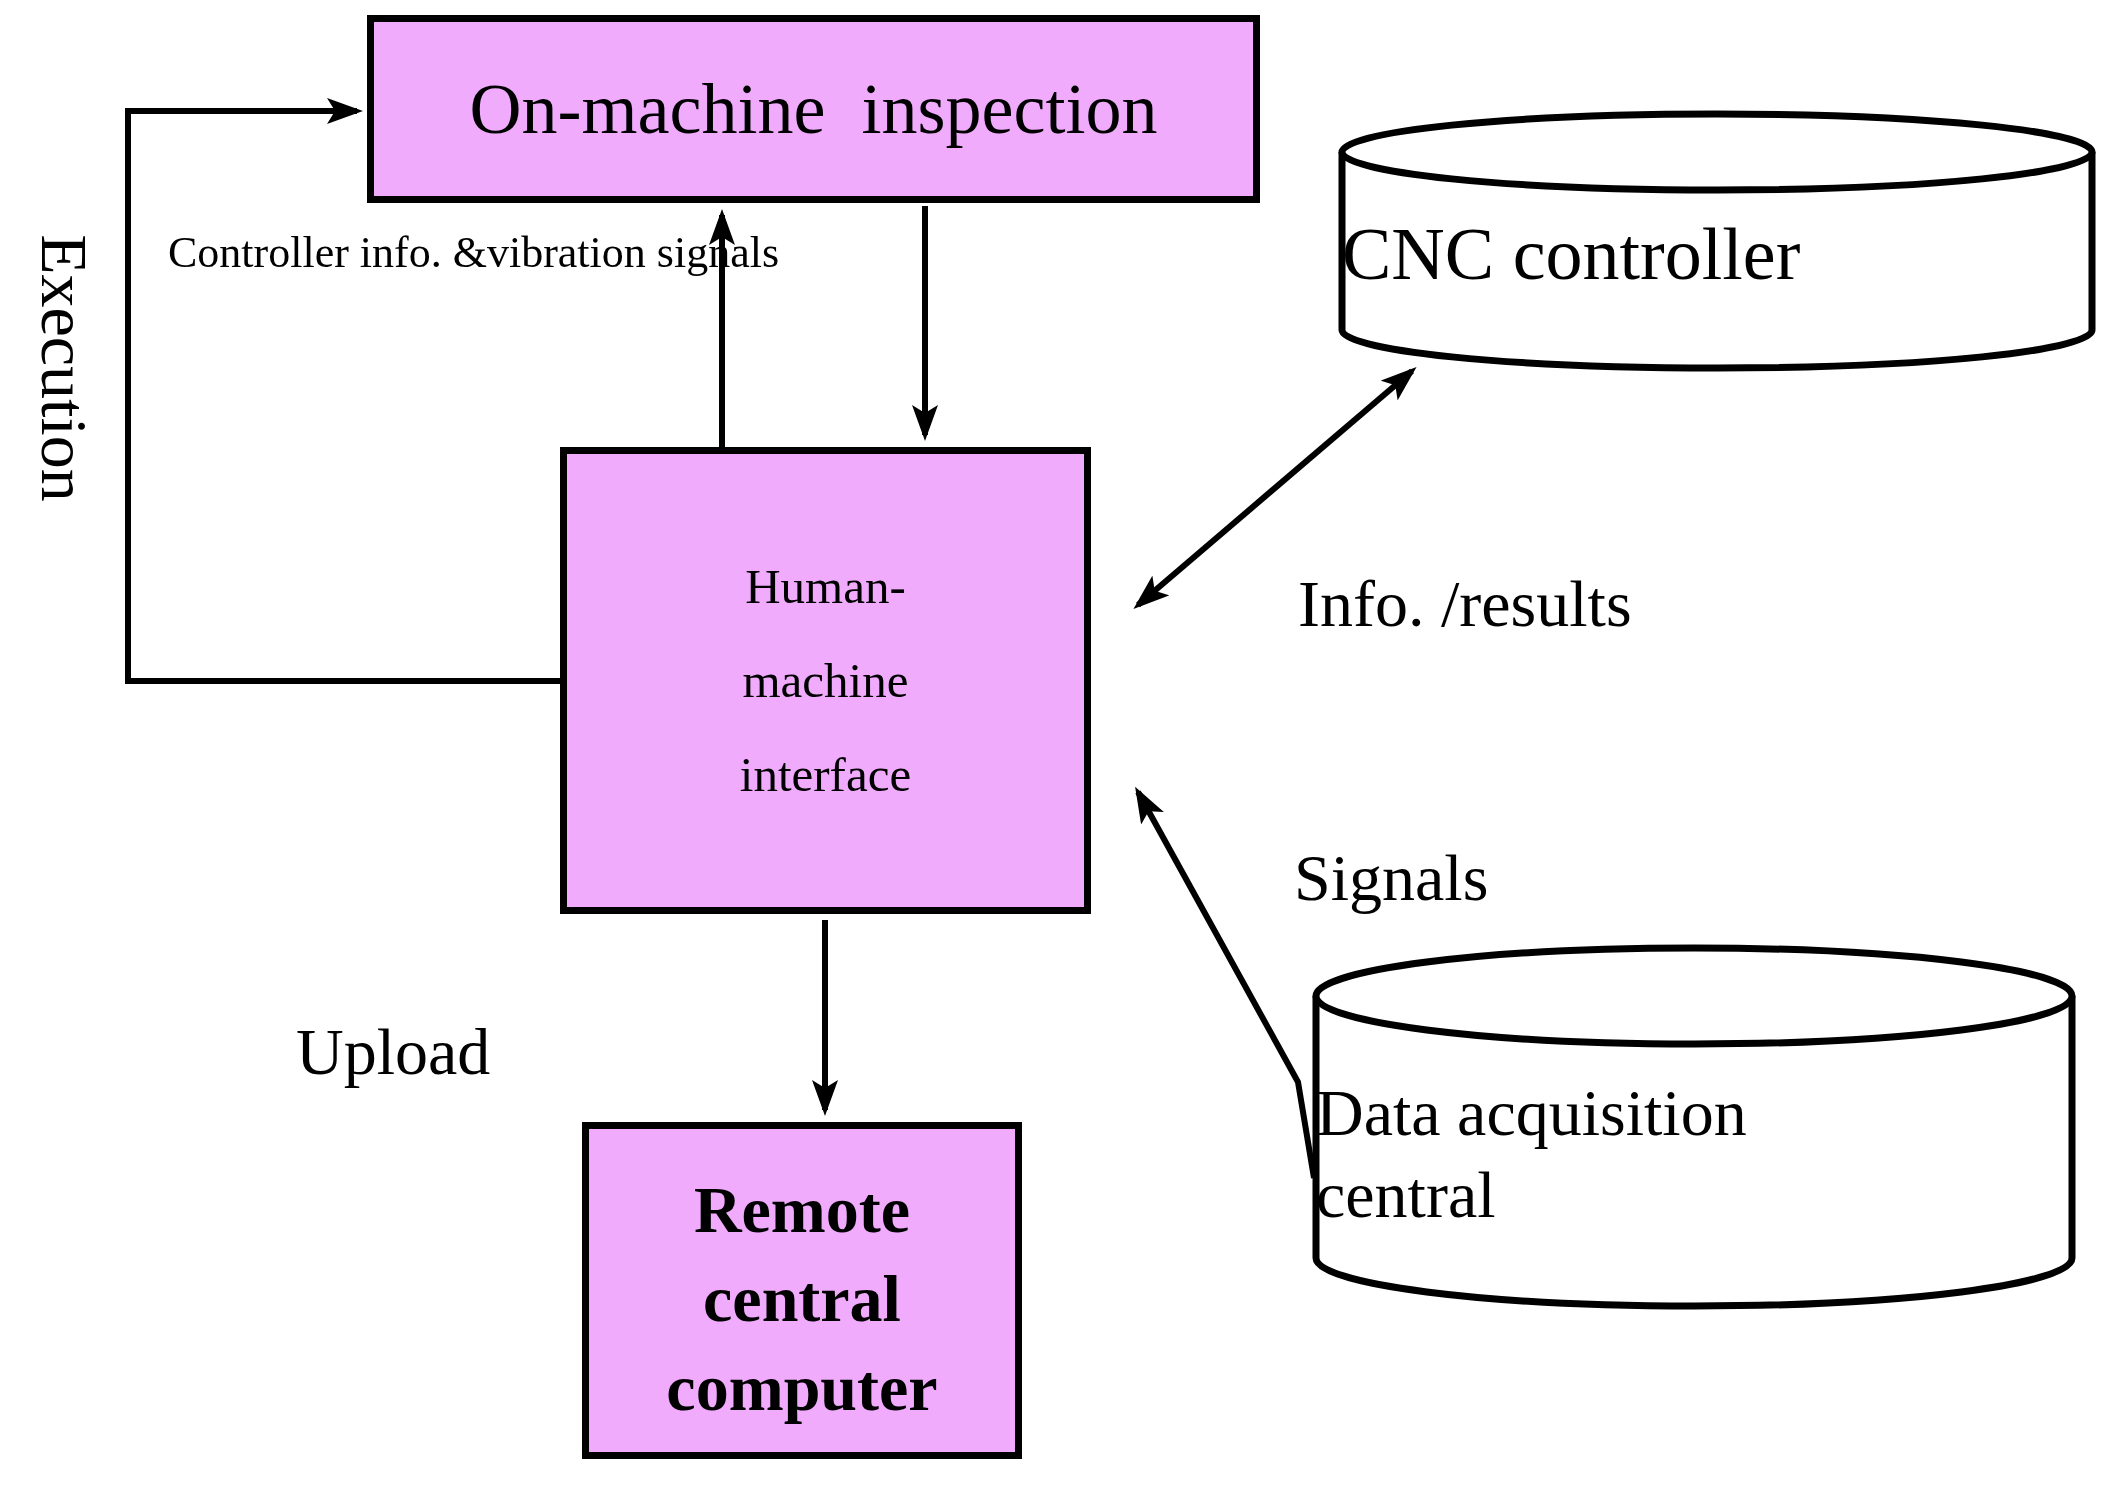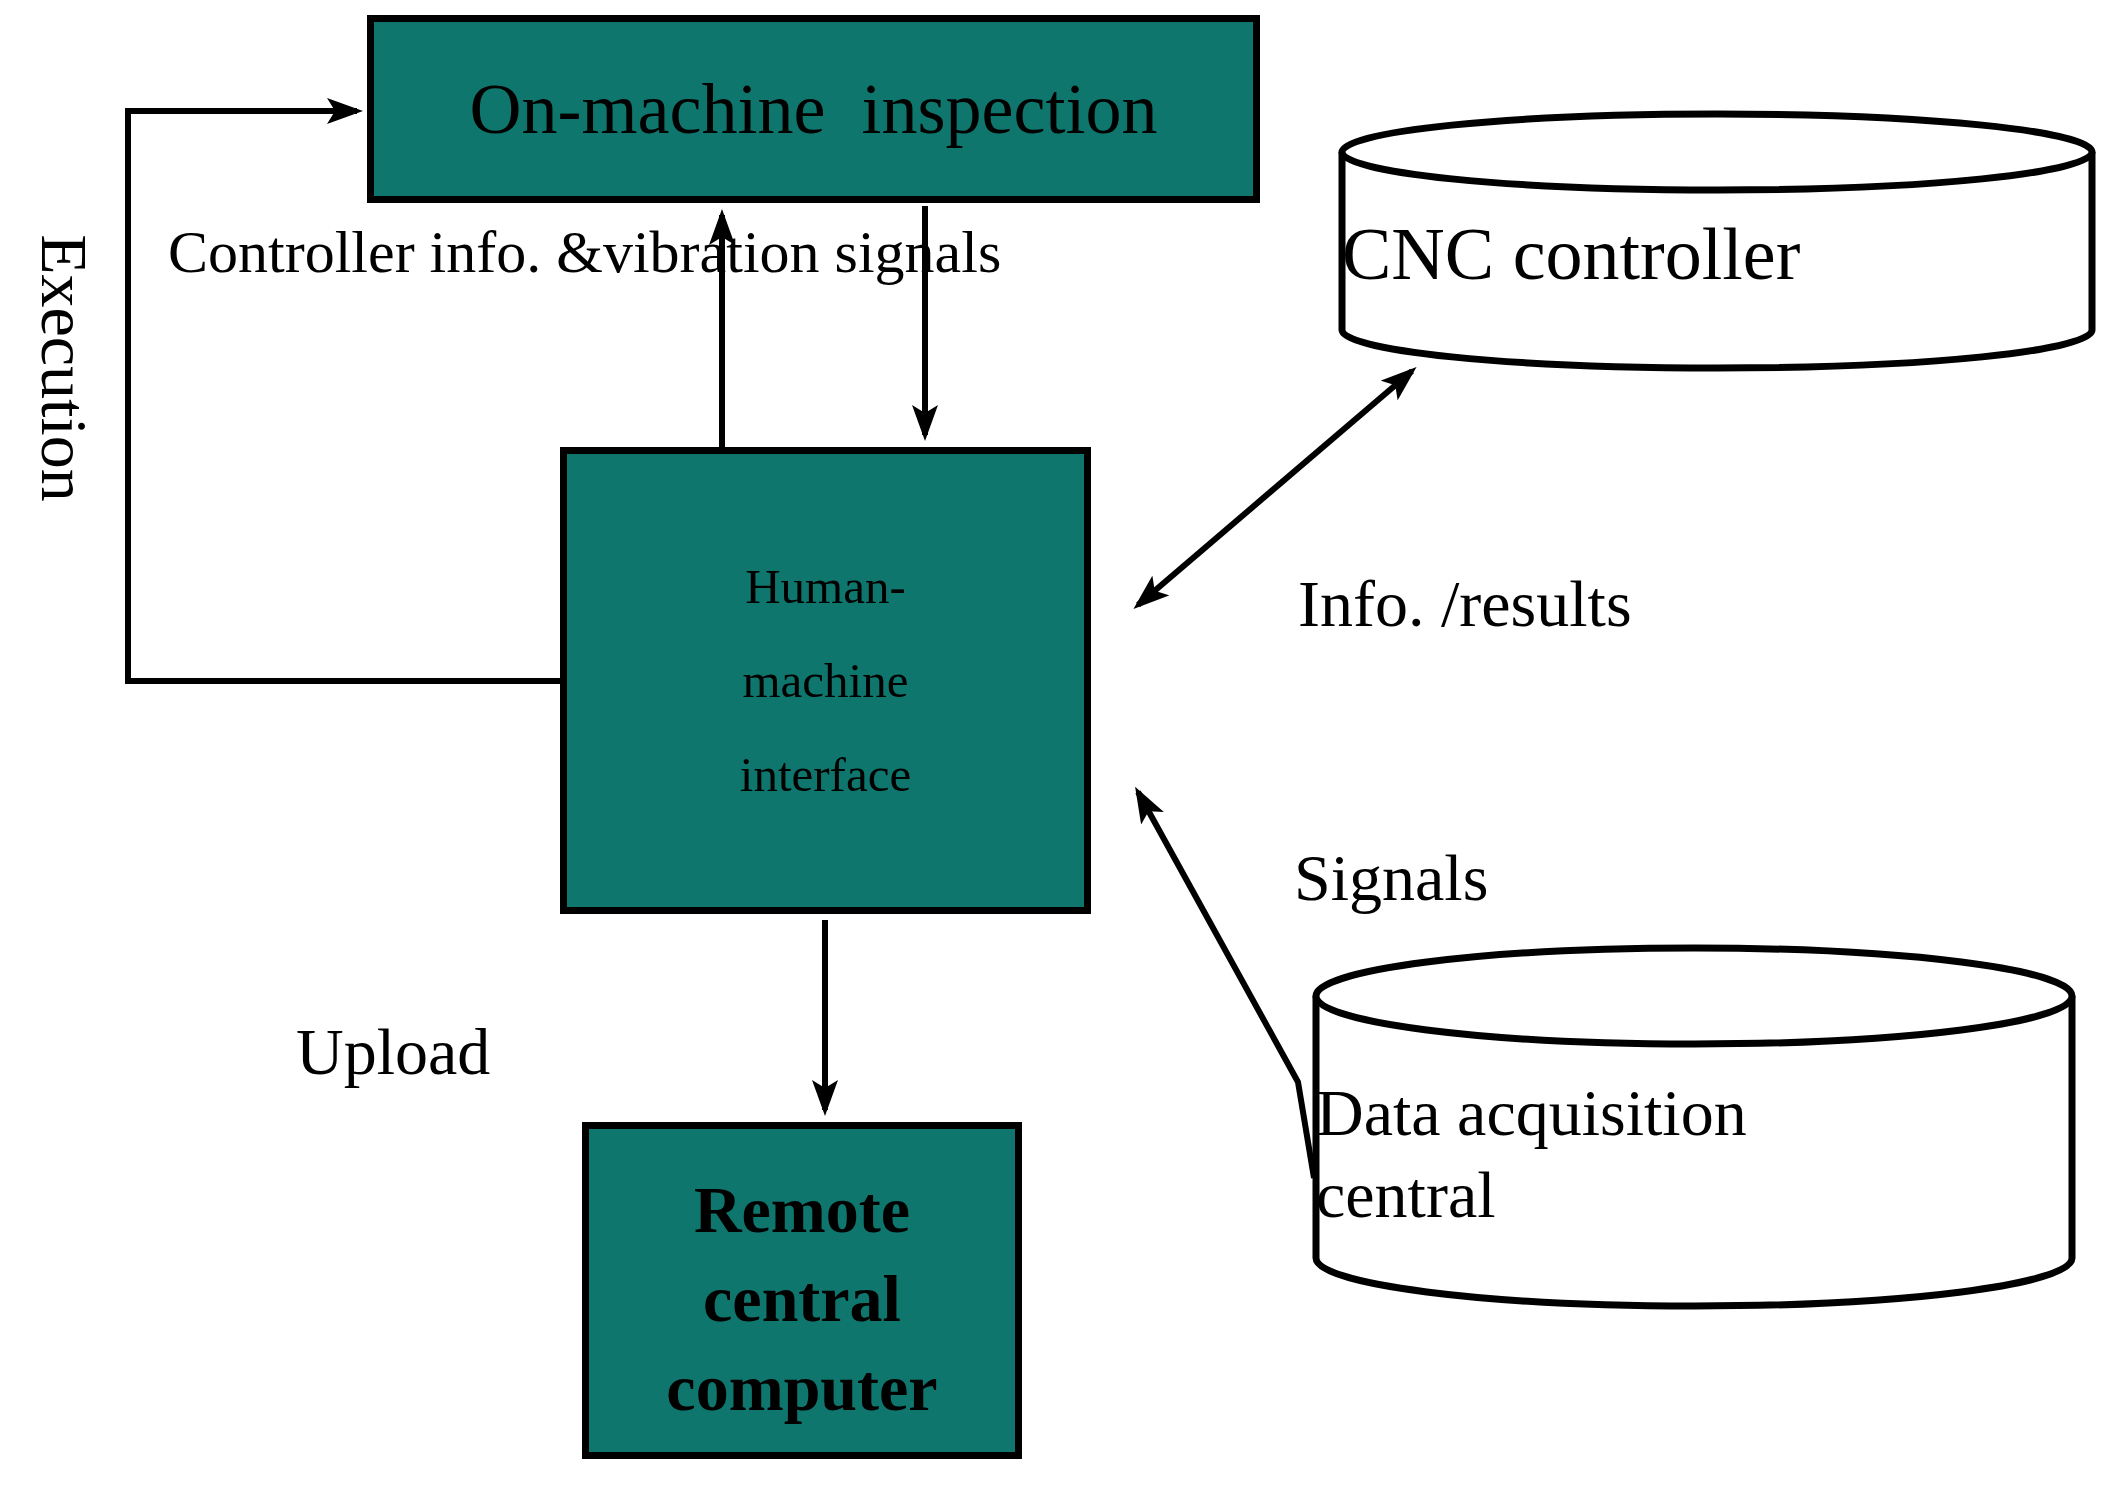--- a/index.html
+++ b/index.html
@@ -17,21 +17,21 @@
     overflow: hidden;
   }
   #wires {
     position: absolute;
     left: 0; top: 0;
     z-index: 1;
   }
   .node-box {
     position: absolute;
     border: 7px solid #000000;
-    background: #0f766e;
+    background: #f0abfc;
     box-sizing: border-box;
     display: flex;
     flex-direction: column;
     align-items: center;
     justify-content: center;
     text-align: center;
     z-index: 2;
   }
   .node-box .line, .cyl-label .line {
     display: block;
@@ -55,21 +55,21 @@
                     font-size: 66px; line-height: 89px; padding-top: 16px; font-weight: bold; }
 
   #label-cnc      { left: 1342px; top: 212px; width: 750px;
                     font-size: 74px; line-height: 84px; }
   #label-dataacq  { left: 1316px; top: 1072px; width: 756px;
                     font-size: 66px; line-height: 82px; }
 
   #label-execution { left: 64px; top: 368px; font-size: 66px;
                      transform: translate(-50%, -50%) rotate(90deg); }
   #label-controller-info { left: 168px; top: 208px; width: 530px;
-                     font-size: 60px; line-height: 89px; text-align: center;
+                     font-size: 44px; line-height: 89px; text-align: center;
                      white-space: nowrap; }
   #label-info-results { left: 1298px; top: 554px;
                      font-size: 66px; line-height: 100px; text-align: left; }
   #label-signals  { left: 1294px; top: 840px; font-size: 66px; }
   #label-upload   { left: 296px; top: 1014px; font-size: 66px; text-align: center; }
 </style>
 </head>
 <body>
 
 <div id="canvas">

